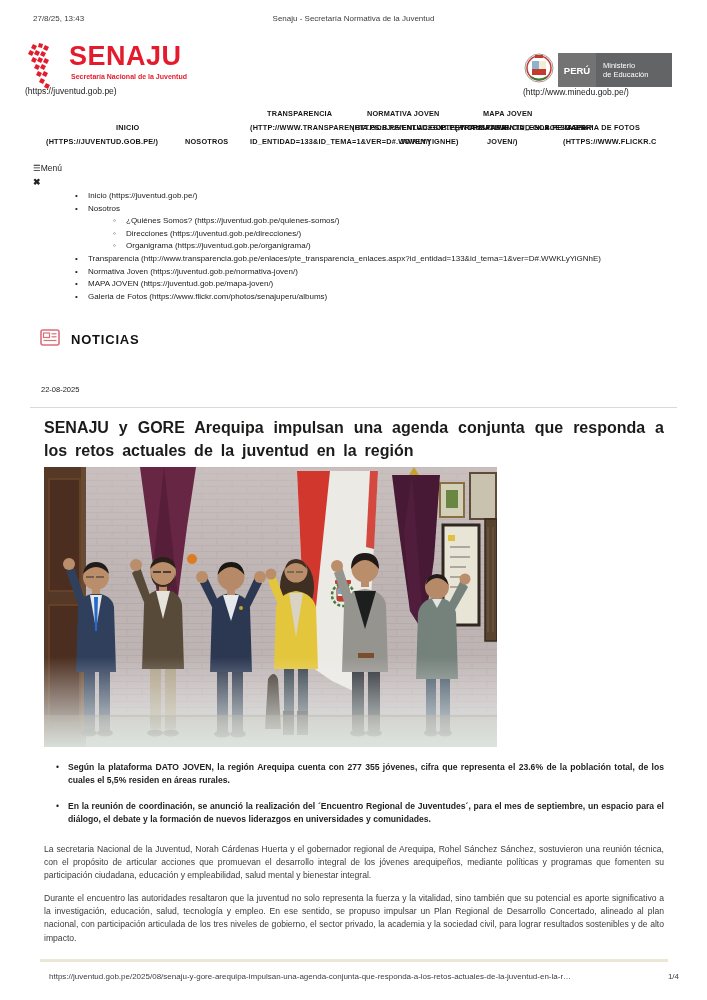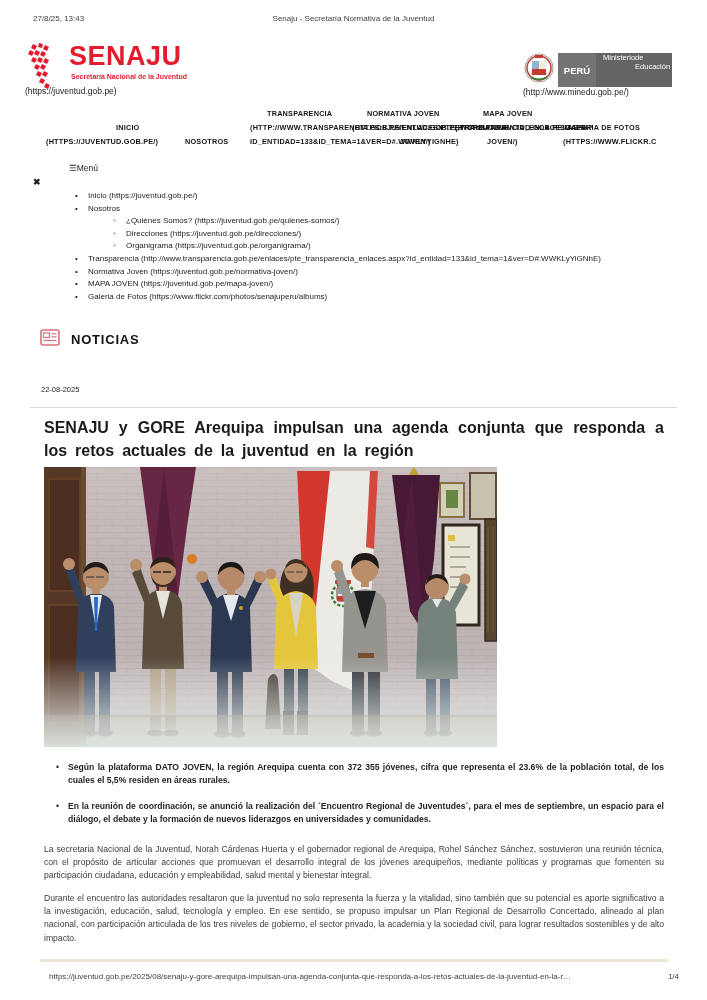--- a/index.html
+++ b/index.html
@@ -18,26 +18,26 @@
   
   #senaju-logo{left:25px;top:44px;width:200px;height:46px;cursor:pointer;}
   .senaju-word{position:absolute;left:44px;top:-3px;font-size:27px;font-weight:bold;color:#e31b2d;letter-spacing:.5px;}
   .senaju-tag{position:absolute;left:46px;top:29px;font-size:7px;font-weight:bold;color:#e31b2d;}
   #senaju-caption{left:25px;top:86px;font-size:8.5px;color:#222;}
   #minedu-logo{left:523px;top:51px;height:36px;cursor:pointer;}
   #minedu-caption{left:523px;top:87px;font-size:8.5px;color:#222;}
   .minedu-red{position:absolute;left:35px;top:2px;width:38px;height:34px;background:#737373;
               color:#fff;font-weight:bold;font-size:9.5px;display:flex;align-items:center;justify-content:center;}
   .minedu-gray{position:absolute;left:73px;top:2px;width:76px;height:34px;background:#636466;
-               color:#fff;font-size:7.5px;line-height:9px;display:flex;flex-direction:row;justify-content:center;padding-left:7px;box-sizing:border-box;}
+               color:#fff;font-size:7.5px;line-height:9px;display:flex;flex-direction:column;justify-content:center;padding-left:7px;box-sizing:border-box;}
 
   
   .nav-t{position:absolute;font-weight:bold;font-size:7.3px;letter-spacing:.2px;color:#141414;white-space:nowrap;cursor:pointer;}
   
-  #menu-toggle{left:33px;top:163px;font-size:8.5px;color:#222;cursor:pointer;margin-left:36px;}
+  #menu-toggle{left:33px;top:163px;font-size:8.5px;color:#222;cursor:pointer;}
   #menu-close{left:33px;top:177px;font-size:9px;font-weight:bold;color:#222;cursor:pointer;}
 
   
   #menu-list{left:75px;top:190px;width:600px;}
   .menu-item{position:relative;font-size:8px;line-height:12.6px;color:#222;padding-left:13px;white-space:nowrap;cursor:pointer;}
   .menu-item::before{content:"•";position:absolute;left:0;top:0;}
   .menu-item.lvl2{margin-left:38px;}
   .menu-item.lvl2::before{content:"◦";}
 
   
@@ -313,21 +313,21 @@
         <path d="M381.5 118 q2 -11 11.5 -11 q9.5 0 11.5 11 q-5.5 -7 -11.5 -7 q-6 0 -11.5 7Z" fill="#1c1512"></path>
       </g>
 
       <rect x="0" y="248" width="453" height="32" fill="#7d6a55" opacity=".55"></rect>
       <rect x="0" y="190" width="453" height="90" fill="url(#haze)"></rect>
       <rect x="0" y="0" width="453" height="280" fill="#8898a0" opacity=".05"></rect>
     </svg>
   </div>
 
   <div class="abs" id="article-bullets">
-    <div class="a-bullet">Según la plataforma DATO JOVEN, la región Arequipa cuenta con 372 355 jóvenes, cifra que representa el 23.6% de la población total, de los cuales el 5,5% residen en áreas rurales.</div>
+    <div class="a-bullet">Según la plataforma DATO JOVEN, la región Arequipa cuenta con 277 355 jóvenes, cifra que representa el 23.6% de la población total, de los cuales el 5,5% residen en áreas rurales.</div>
     <div class="a-bullet">En la reunión de coordinación, se anunció la realización del ´Encuentro Regional de Juventudes´, para el mes de septiembre, un espacio para el diálogo, el debate y la formación de nuevos liderazgos en universidades y comunidades.</div>
   </div>
 
   <p class="para" id="para-1" style="margin:0;">La secretaria Nacional de la Juventud, Norah Cárdenas Huerta y el gobernador regional de Arequipa, Rohel Sánchez Sánchez, sostuvieron una reunión técnica, con el propósito de articular acciones que promuevan el desarrollo integral de los jóvenes arequipeños, mediante políticas y programas que fomenten su participación ciudadana, educación y empleabilidad, salud mental y bienestar integral.</p>
   <p class="para" id="para-2" style="margin:0;">Durante el encuentro las autoridades resaltaron que la juventud no solo representa la fuerza y la vitalidad, sino también que su potencial es aporte significativo a la investigación, educación, salud, tecnología y empleo. En ese sentido, se propuso impulsar un Plan Regional de Desarrollo Concertado, alineado al plan nacional, con participación articulada de los tres niveles de gobierno, el sector privado, la academia y la sociedad civil, para lograr resultados sostenibles y de alto impacto.</p>
 
   <div class="abs" id="next-img-sliver"></div>
 
   <div class="abs print-txt nowrap" id="print-url">https://juventud.gob.pe/2025/08/senaju-y-gore-arequipa-impulsan-una-agenda-conjunta-que-responda-a-los-retos-actuales-de-la-juventud-en-la-r…</div>
   <div class="abs print-txt nowrap" id="print-page">1/4</div>

